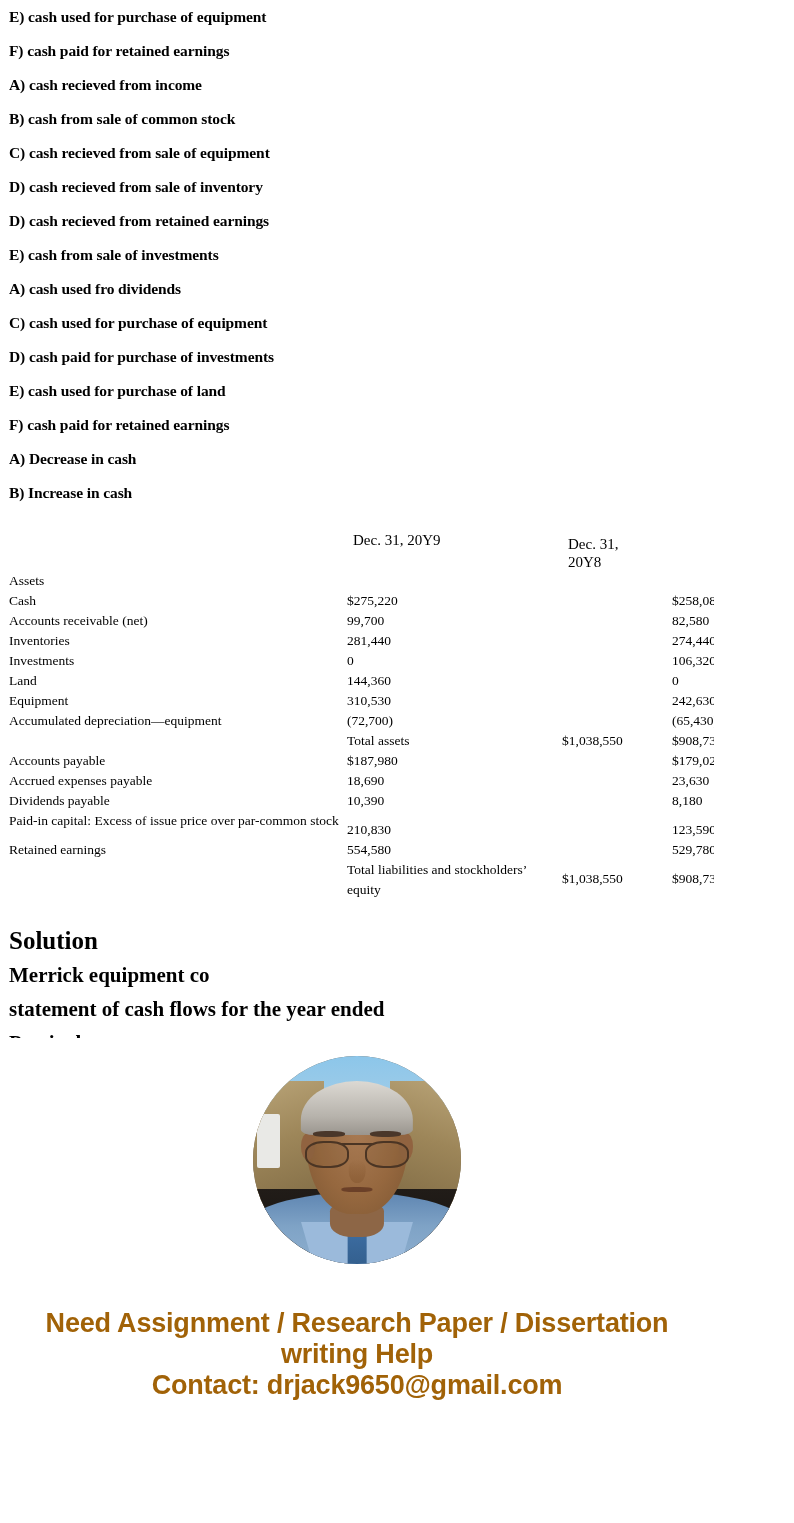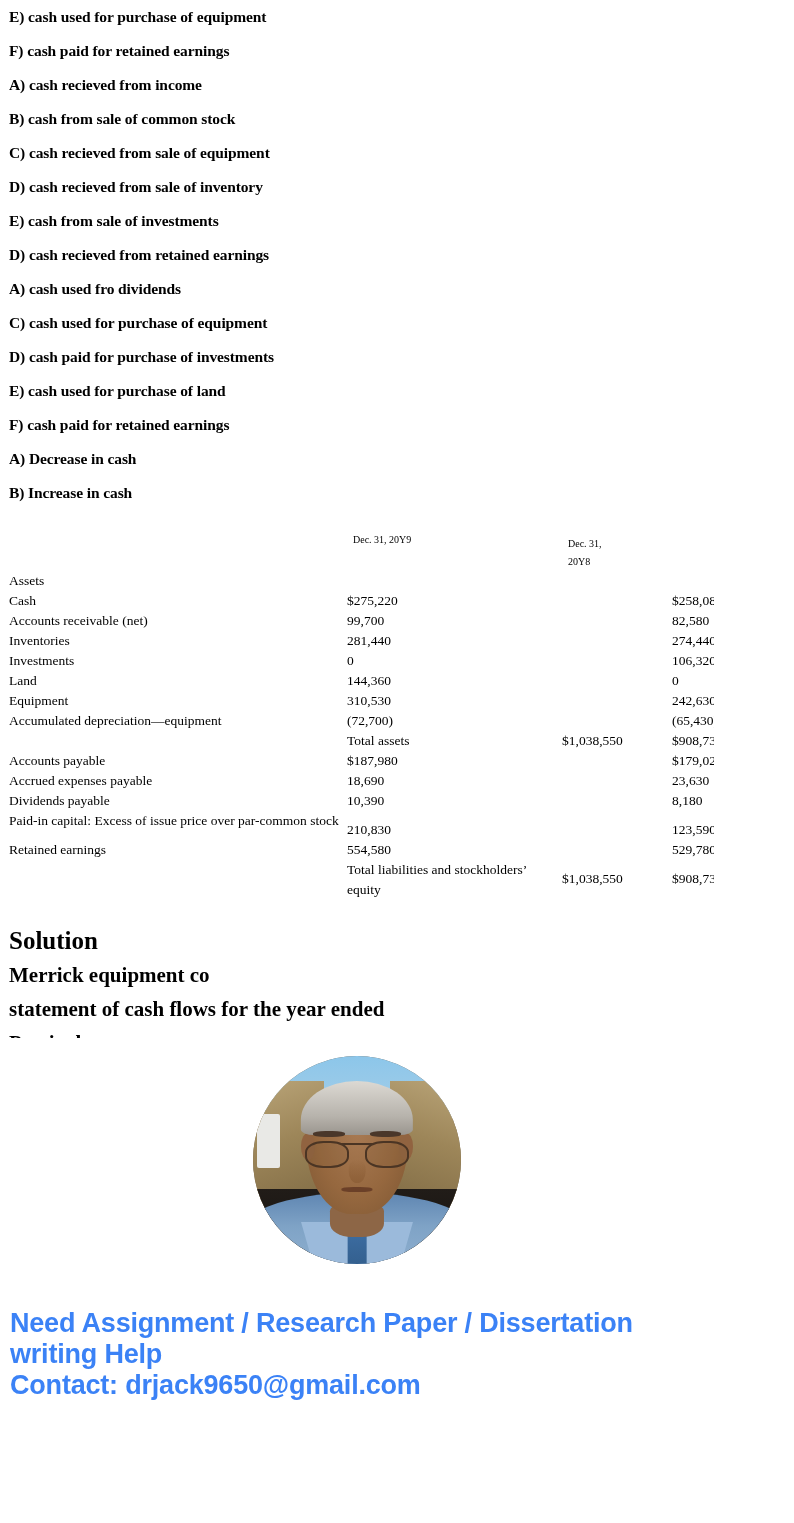--- a/index.html
+++ b/index.html
@@ -60,21 +60,21 @@
     font-family: "Liberation Serif", "DejaVu Serif", serif;
     font-weight: normal;
     color: #000;
   }
   td.lbl { padding-right: 6px; }
   td.col2 { padding-left: 6px; }
   td.col3 { padding-left: 6px; }
   td.col4 { padding-left: 6px; }
   .hdr-row td {
     font-weight: bold;
-    font-size: 10px;
+    font-size: 15px;
     padding-bottom: 6px;
     vertical-align: bottom;
   }
   .hdr-row td.col2 { padding-left: 6px; padding-bottom: 7px; }
   .hdr-row td.col3 { padding-left: 0; }
   .hdr-row td.hdr-y8 {
     vertical-align: top;
     padding-top: 5px;
     padding-left: 6px;
     line-height: 18px;
@@ -230,23 +230,24 @@
   .av-nose {
     position: absolute; left: 50%; top: 50%;
     transform: translateX(-50%);
     width: 8%; height: 11%;
     background: linear-gradient(180deg, rgba(140,96,60,0) 0%, #8e6038 100%);
     border-radius: 40% 40% 50% 50%;
   }
 
   
   .promo {
+    text-align: center;
     font-family: "Liberation Sans", "DejaVu Sans", sans-serif;
     font-weight: bold;
-    color: #3b82f6;
+    color: #a16207;
     margin-top: 40px;
     padding: 0 10px;
   }
   .promo-1 {
     font-size: 27px;
     line-height: 31px;
     letter-spacing: -0.2px;
   }
   .promo-2 {
     font-size: 27px;
@@ -260,22 +261,22 @@
 <div class="page">
 
   <div class="qlist">
 
     <div class="qline">E) cash used for purchase of equipment</div>
     <div class="qline">F) cash paid for retained earnings</div>
     <div class="qline">A) cash recieved from income</div>
     <div class="qline">B) cash from sale of common stock</div>
     <div class="qline">C) cash recieved from sale of equipment</div>
     <div class="qline">D) cash recieved from sale of inventory</div>
+    <div class="qline">D) cash recieved from retained earnings</div>
     <div class="qline">E) cash from sale of investments</div>
-    <div class="qline">D) cash recieved from retained earnings</div>
     <div class="qline">A) cash used fro dividends</div>
     <div class="qline">C) cash used for purchase of equipment</div>
     <div class="qline">D) cash paid for purchase of investments</div>
     <div class="qline">E) cash used for purchase of land</div>
     <div class="qline">F) cash paid for retained earnings</div>
     <div class="qline">A) Decrease in cash</div>
     <div class="qline">B) Increase in cash</div>
   </div>
 
   <div class="qlist-gap"></div>

